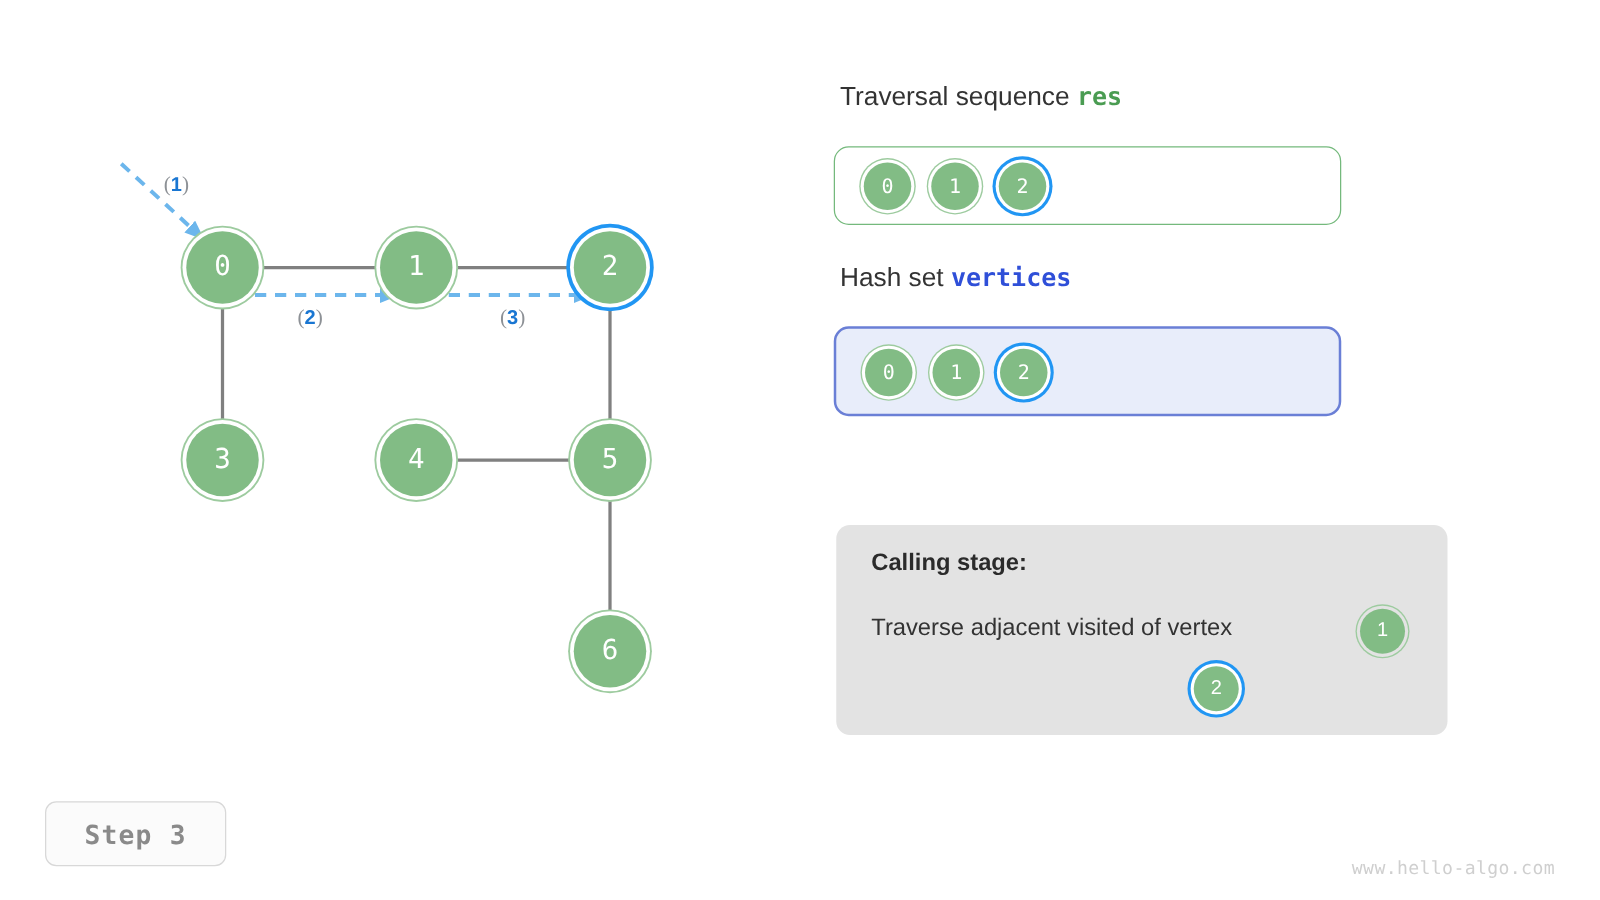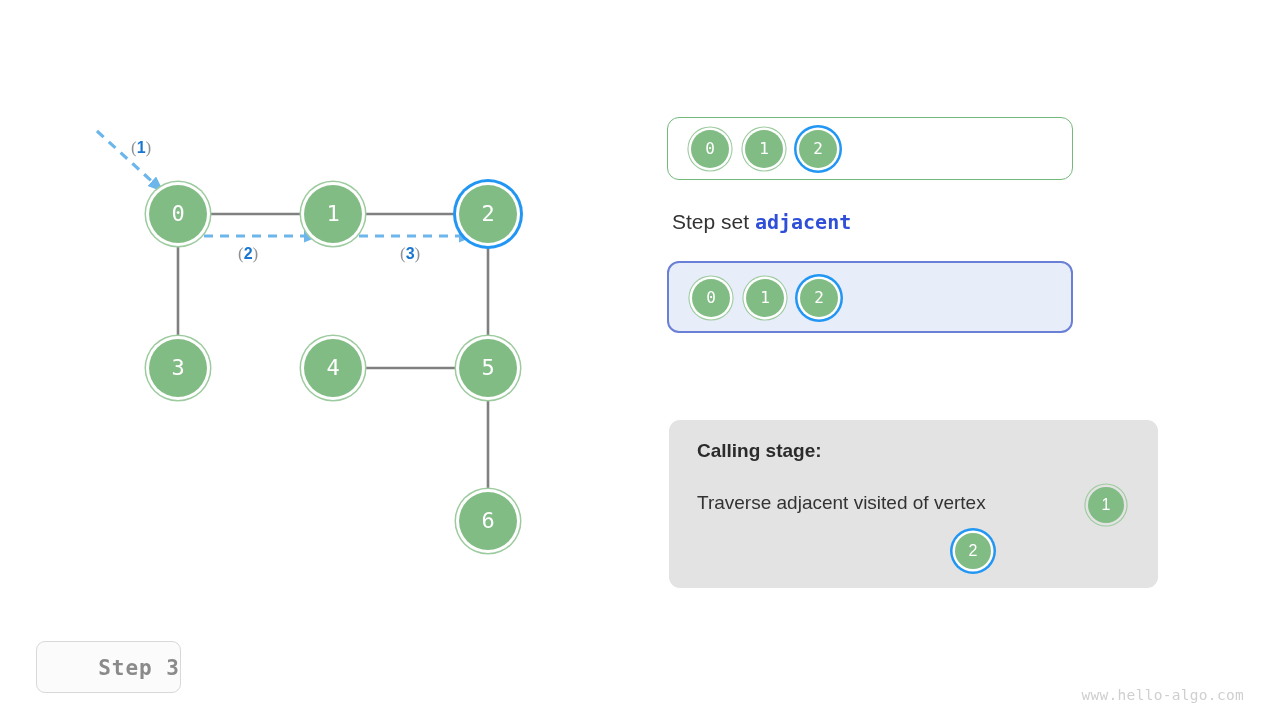--- a/index.html
+++ b/index.html
@@ -66,21 +66,21 @@
     left: 36px; top: 641px;
     width: 145px; height: 52px;
     border: 1.4px solid #d8d8d8;
     border-radius: 9px;
     background: #fbfbfb;
     color: #8a8a8a;
     font-family: "DejaVu Sans Mono", monospace;
     font-weight: bold;
     font-size: 21px;
     line-height: 52px;
-    text-align: right;
+    text-align: center;
     box-sizing: border-box;
     letter-spacing: 1px;
   }
 
   
   #watermark {
     position: absolute;
     right: 36px; bottom: 17px;
     color: #cfcfcf;
     font-family: "DejaVu Sans Mono", monospace;
@@ -234,30 +234,34 @@
   <div class="arrow-label" style="left:238px; top:244px;">(<b>2</b>)</div>
   <div class="arrow-label" style="left:400px; top:244px;">(<b>3</b>)</div>
 </div>
 
 <div id="step-badge">Step 3</div>
 
 <div id="watermark">www.hello-algo.com</div>
 
 <div id="right-panel">
 
+  <div class="section-title" style="left:6px; top:65px;">
+    <span>Traversal sequence</span>
+    <span class="code-res">res</span>
+  </div>
 
   <div id="res-box" class="container-box">
     <div class="chip" style="left:23px; top:12px;">0</div>
     <div class="chip" style="left:77px; top:12px;">1</div>
     <div class="chip highlight" style="left:131px; top:12px;">2</div>
   </div>
 
   <div class="section-title" style="left:6px; top:210px;">
-    <span>Step set</span>
-    <span class="code-visited">adjacent</span>
+    <span>Hash set</span>
+    <span class="code-visited">vertices</span>
   </div>
 
   <div id="visited-box" class="container-box">
     <div class="chip" style="left:23px; top:16px;">0</div>
     <div class="chip" style="left:77px; top:16px;">1</div>
     <div class="chip highlight" style="left:131px; top:16px;">2</div>
   </div>
 
   <div id="calling-stage">
     <div id="calling-stage-title">Calling stage:</div>

